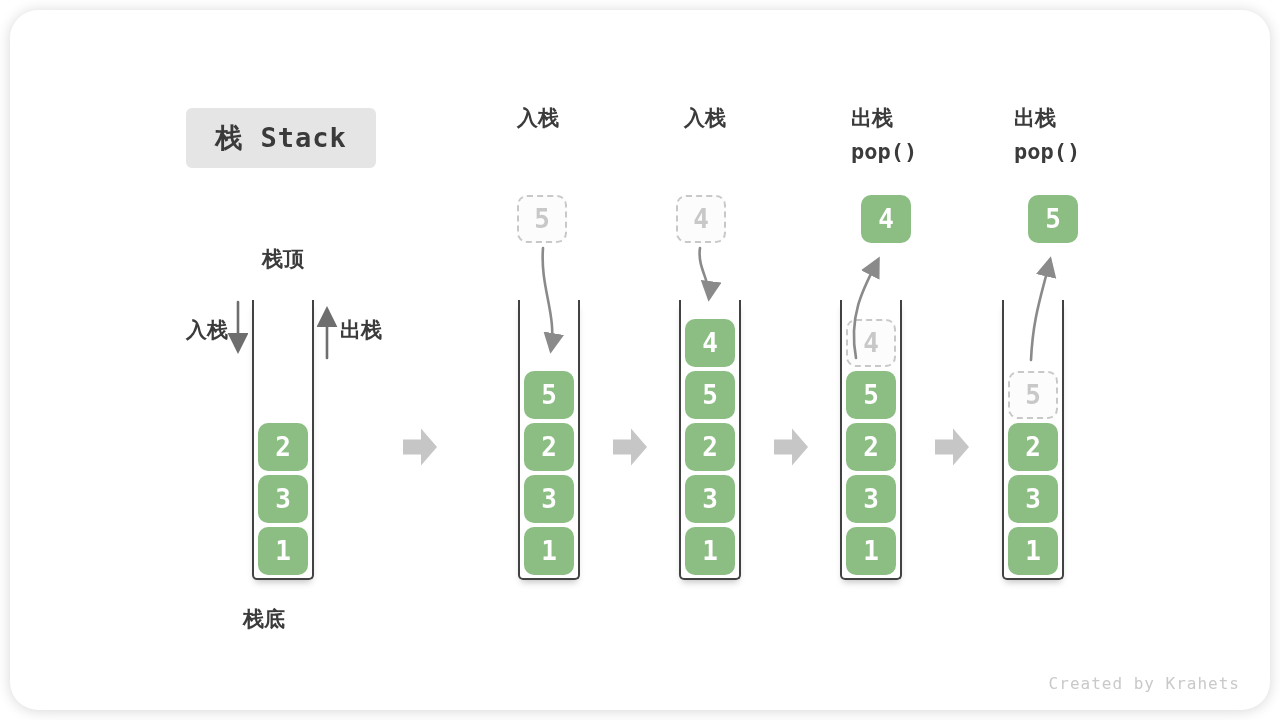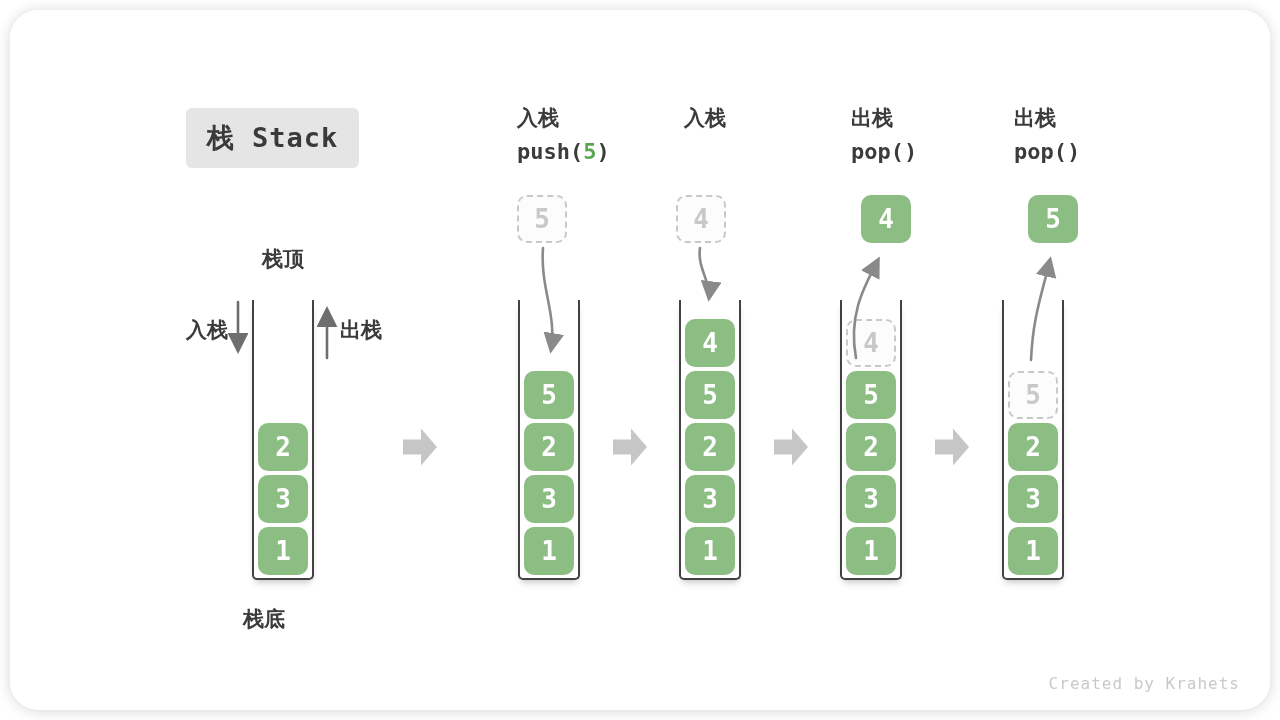--- a/index.html
+++ b/index.html
@@ -9,21 +9,21 @@
     --ghost-text:#C8C8C8; --ghost-bg:#FCFCFC;
   }
   *{margin:0;padding:0;box-sizing:border-box;}
   html,body{width:1280px;height:720px;background:#fff;overflow:hidden;
     font-family:"DejaVu Sans",sans-serif;}
   .canvas{position:absolute;left:0;top:0;width:1280px;height:720px;}
   .card{position:absolute;left:10px;top:10px;right:10px;bottom:10px;
     background:#fff;border-radius:28px;box-shadow:0 1px 14px rgba(0,0,0,0.16);}
   .layer{position:absolute;left:0;top:0;width:1280px;height:720px;}
 
-  .title-box{position:absolute;left:186px;top:108px;width:173px;height:60px;
+  .title-box{position:absolute;left:186px;top:108px;width:190px;height:60px;
     background:var(--title-bg);border-radius:6px;display:flex;align-items:center;
     justify-content:center;font-family:"DejaVu Sans Mono",monospace;
     font-size:27px;font-weight:700;color:#3A3A3A;letter-spacing:1px;}
 
   .cn-label{position:absolute;font-size:21px;font-weight:700;color:var(--label-dark);
     white-space:nowrap;}
   .lbl-top{left:243px;top:245px;width:80px;text-align:center;}
   .lbl-bottom{left:243px;top:605px;width:80px;text-align:left;}
   .lbl-pushside{left:150px;top:316px;width:78px;text-align:right;}
   .lbl-popside{left:340px;top:316px;width:78px;text-align:left;}
@@ -78,21 +78,20 @@
       <span>栈 Stack</span>
     </div>
 
     <div class="cn-label lbl-top">栈顶</div>
     <div class="cn-label lbl-bottom">栈底</div>
     <div class="cn-label lbl-pushside">入栈</div>
     <div class="cn-label lbl-popside">出栈</div>
 
     <div class="op-label" style="left:517px">
       <div class="op-cn">入栈</div>
-      <div class="op-code"><span>push(</span><span class="arg">5</span><span>)</span></div>
     </div>
     <div class="op-label" style="left:684px">
       <div class="op-cn">入栈</div>
     </div>
     <div class="op-label" style="left:851px">
       <div class="op-cn">出栈</div>
       <div class="op-code"><span>pop(</span><span class="arg"></span><span>)</span></div>
     </div>
     <div class="op-label" style="left:1014px">
       <div class="op-cn">出栈</div>

